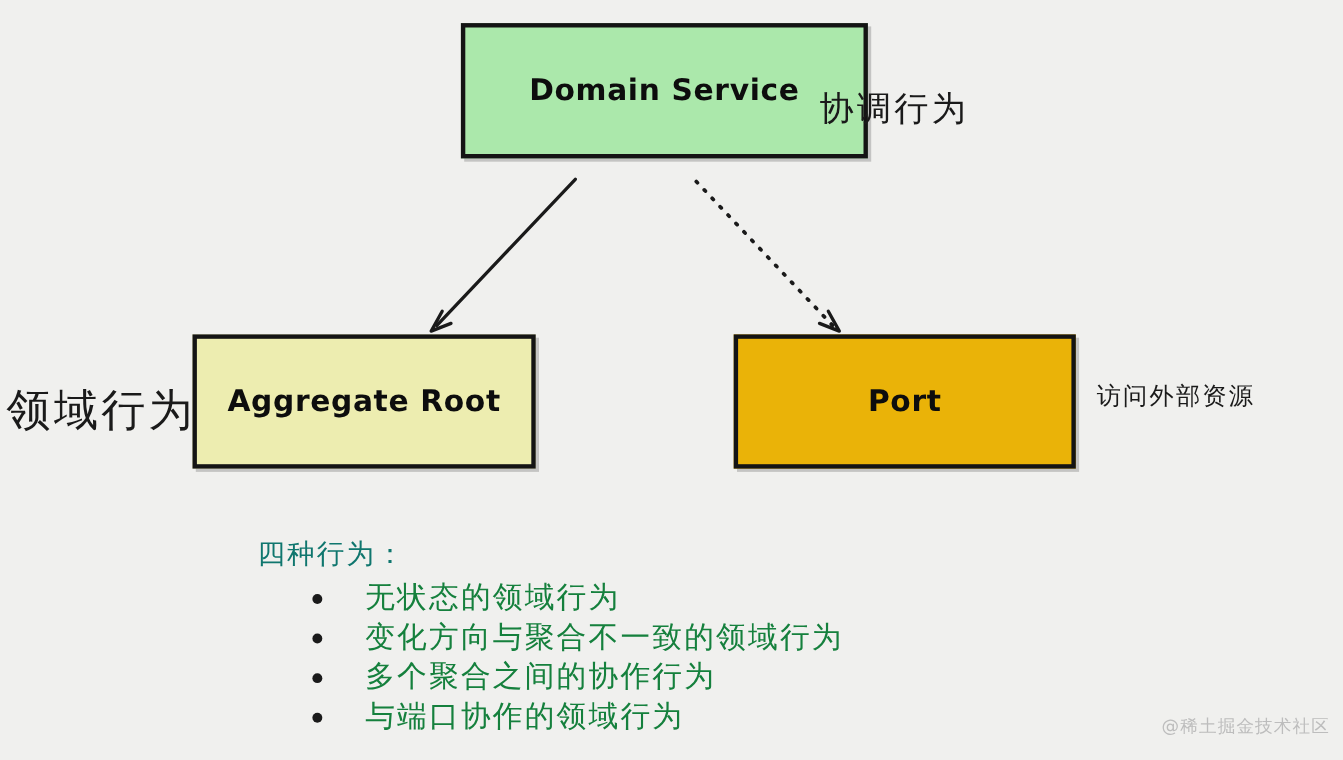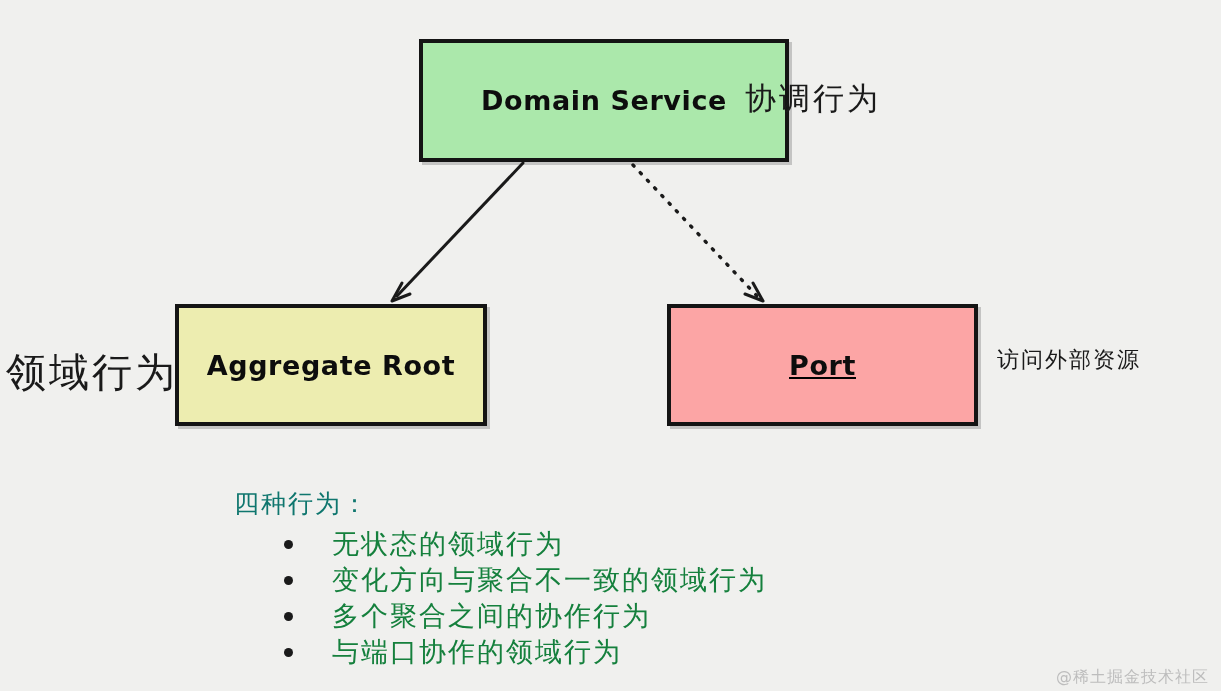--- a/index.html
+++ b/index.html
@@ -29,21 +29,21 @@
   .node-label {
     font-family: "DejaVu Sans", sans-serif;
     font-weight: bold;
     font-size: 27px;
     letter-spacing: 0.6px;
     color: #0d0d0d;
     white-space: nowrap;
   }
 
   #node-domain-service {
-    left: 419px;  top: 39px;
+    left: 419px;  top: 21px;
     width: 370px; height: 123px;
   }
   #node-aggregate-root {
     left: 175px;  top: 304px;
     width: 312px; height: 122px;
   }
   #node-port {
     left: 667px;  top: 304px;
     width: 311px; height: 122px;
   }
@@ -116,21 +116,21 @@
     height: 9px;
     margin-top: 14px;
     border-radius: 50%;
     background: #1a1a1a;
   }
 
   
   #watermark {
     position: absolute;
     right: 12px;
-    bottom: 3px;
+    bottom: 20px;
     font-family: "DejaVu Sans", sans-serif;
     font-size: 16px;
     color: #bdbdbd;
     letter-spacing: 1px;
     white-space: nowrap;
   }
 </style>
 </head>
 <body>
 
@@ -150,21 +150,21 @@
   </svg>
 
   <div class="node" id="node-domain-service" style="background:#ABE8AB;">
     <span class="node-label">Domain Service</span>
   </div>
 
   <div class="node" id="node-aggregate-root" style="background:#EDEDB0;">
     <span class="node-label">Aggregate Root</span>
   </div>
 
-  <div class="node" id="node-port" style="background:#fca5a5;text-decoration:underline;">
+  <div class="node" id="node-port" style="background:#eab308;">
     <span class="node-label">Port</span>
   </div>
 
   <div class="hand" id="anno-coordinate">协调行为</div>
 
   <div class="hand" id="anno-domain-behavior">领域行为</div>
 
   <div class="hand" id="anno-external-resource">访问外部资源</div>
 
   <div id="note-block">

